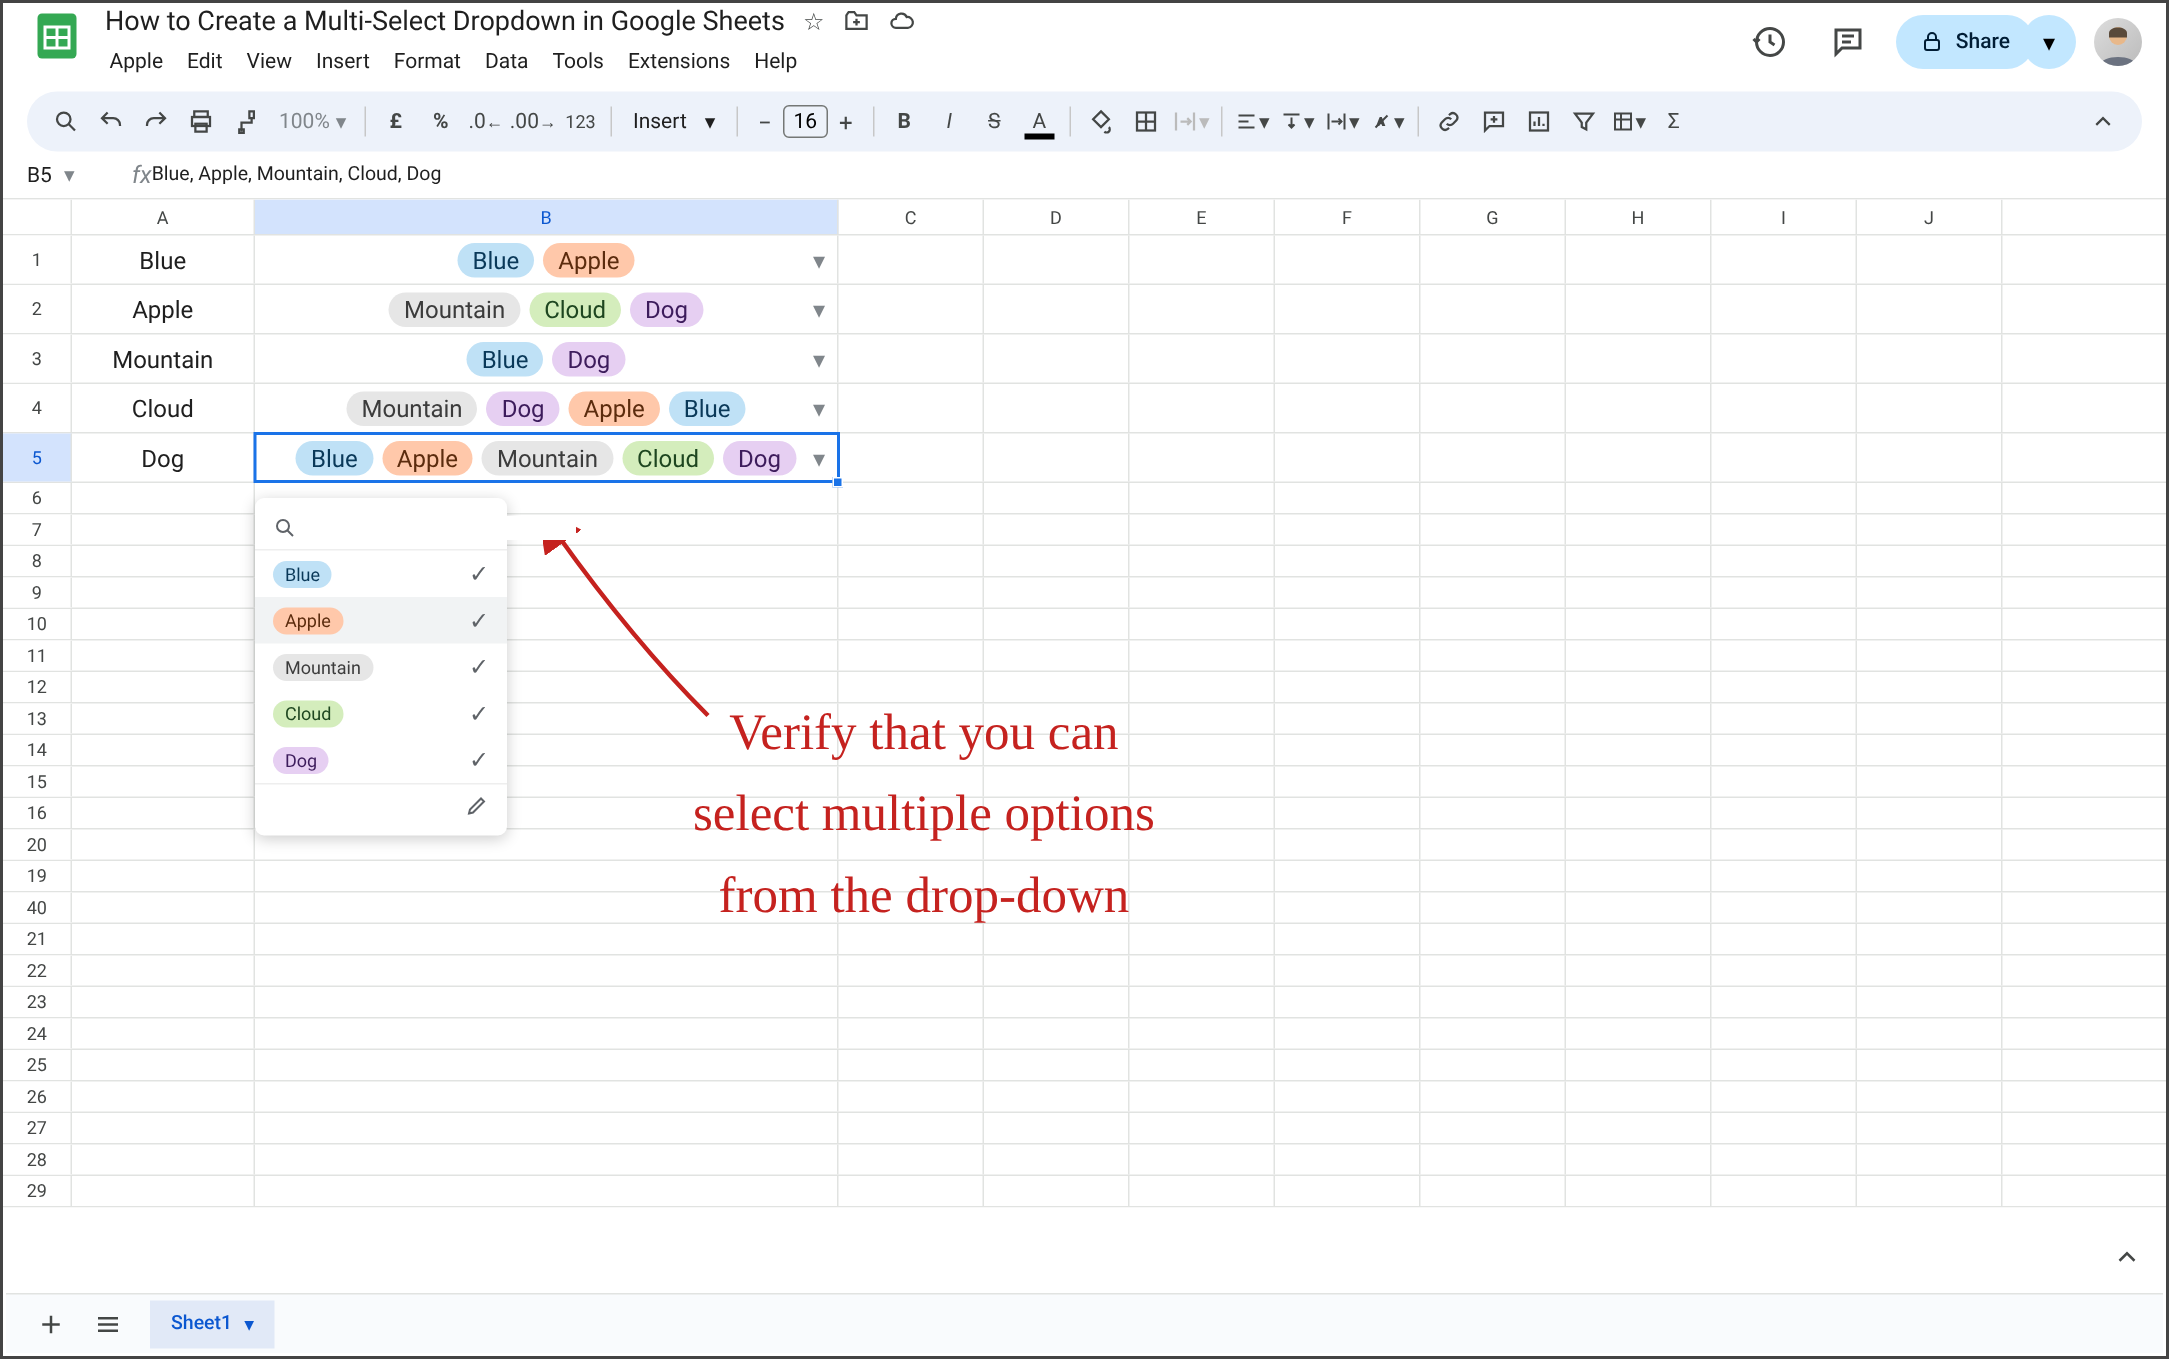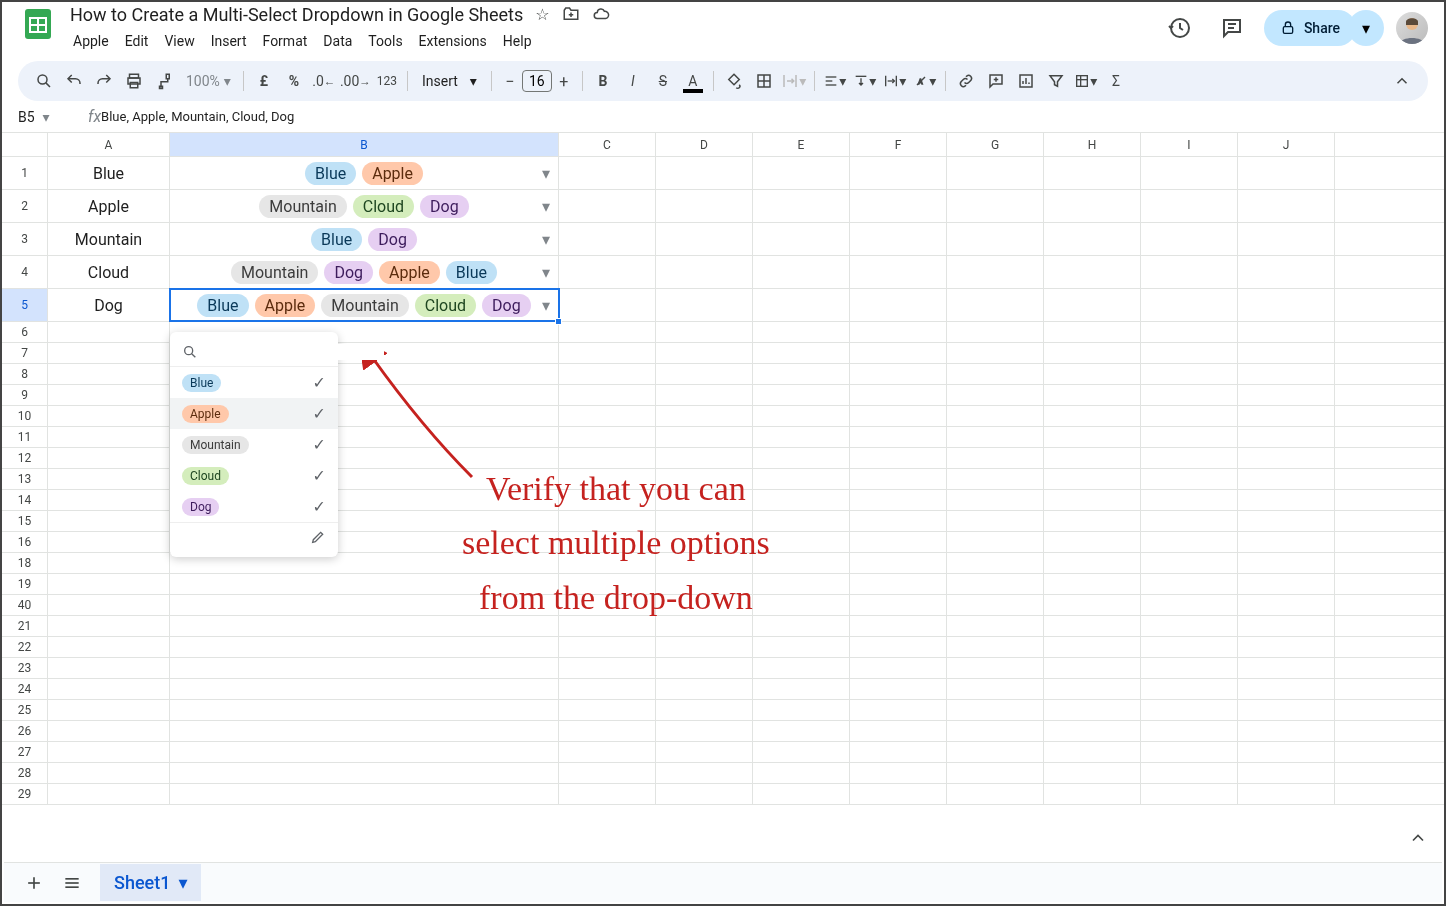--- a/index.html
+++ b/index.html
@@ -61,21 +61,21 @@
 .dp-search input{border:none;outline:none;flex:1;font-size:14px}
 .dp-item{display:flex;align-items:center;justify-content:space-between;padding:6px 12px;cursor:pointer}
 .dp-item:hover,.dp-item.hover{background:#f1f3f4}
 .dp-chip{padding:2px 8px;border-radius:10px;font-size:12px}
 .dp-check{color:#5f6368}
 .dp-edit{display:flex;justify-content:flex-end;padding:6px 12px;border-top:1px solid #eee;color:#5f6368;cursor:pointer}
 .annotation{position:absolute;left:460px;top:460px;color:#c5221f;font-size:34px;font-family:"Comic Sans MS","Segoe Script",cursive;line-height:1.6;text-align:center;pointer-events:none}
 .arrow{position:absolute;left:360px;top:345px;pointer-events:none}
 .sheet-tabs{position:absolute;bottom:2px;left:2px;right:2px;height:40px;border-top:1px solid #e1e3e1;display:flex;align-items:center;padding:0 20px;gap:18px;background:#f9fbfd}
 .st-btn{color:#444746;cursor:pointer;display:flex;align-items:center}
-.sheet-tab{background:#e1e9f7;color:#0b57d0;padding:8px 14px;border-radius:0;font-size:18px;font-weight:500;display:flex;align-items:center;gap:8px;cursor:pointer}
+.sheet-tab{background:#e1e9f7;color:#0b57d0;padding:8px 14px;border-radius:0;font-size:13px;font-weight:500;display:flex;align-items:center;gap:8px;cursor:pointer}
 .explore{position:absolute;bottom:48px;right:8px;width:36px;height:36px;display:flex;align-items:center;justify-content:center;color:#444746;cursor:pointer}
 svg{display:block}
 </style>
 </head>
 <body>
 
 <div class="header">
   <div class="logo">
     <svg viewBox="0 0 36 36">
         <rect x="5" y="3" width="26" height="30" rx="3" fill="#34a853"></rect>
@@ -552,21 +552,21 @@
         <div class="cell" style="width: 97px;"></div>
         <div class="cell" style="width: 97px;"></div>
         <div class="cell" style="width: 97px;"></div>
         <div class="cell" style="width: 97px;"></div>
         <div class="cell" style="width: 97px;"></div>
         <div class="cell" style="width: 97px;"></div>
         <div class="cell" style="width: 97px;"></div>
         <div class="cell" style="width: 97px;"></div>
       </div>
       <div class="row empty">
-        <div class="rh">18</div>
+        <div class="rh">20</div>
         <div class="cell" style="width: 122px;"></div>
         <div class="cell" style="width: 389px;"></div>
         <div class="cell" style="width: 97px;"></div>
         <div class="cell" style="width: 97px;"></div>
         <div class="cell" style="width: 97px;"></div>
         <div class="cell" style="width: 97px;"></div>
         <div class="cell" style="width: 97px;"></div>
         <div class="cell" style="width: 97px;"></div>
         <div class="cell" style="width: 97px;"></div>
         <div class="cell" style="width: 97px;"></div>

